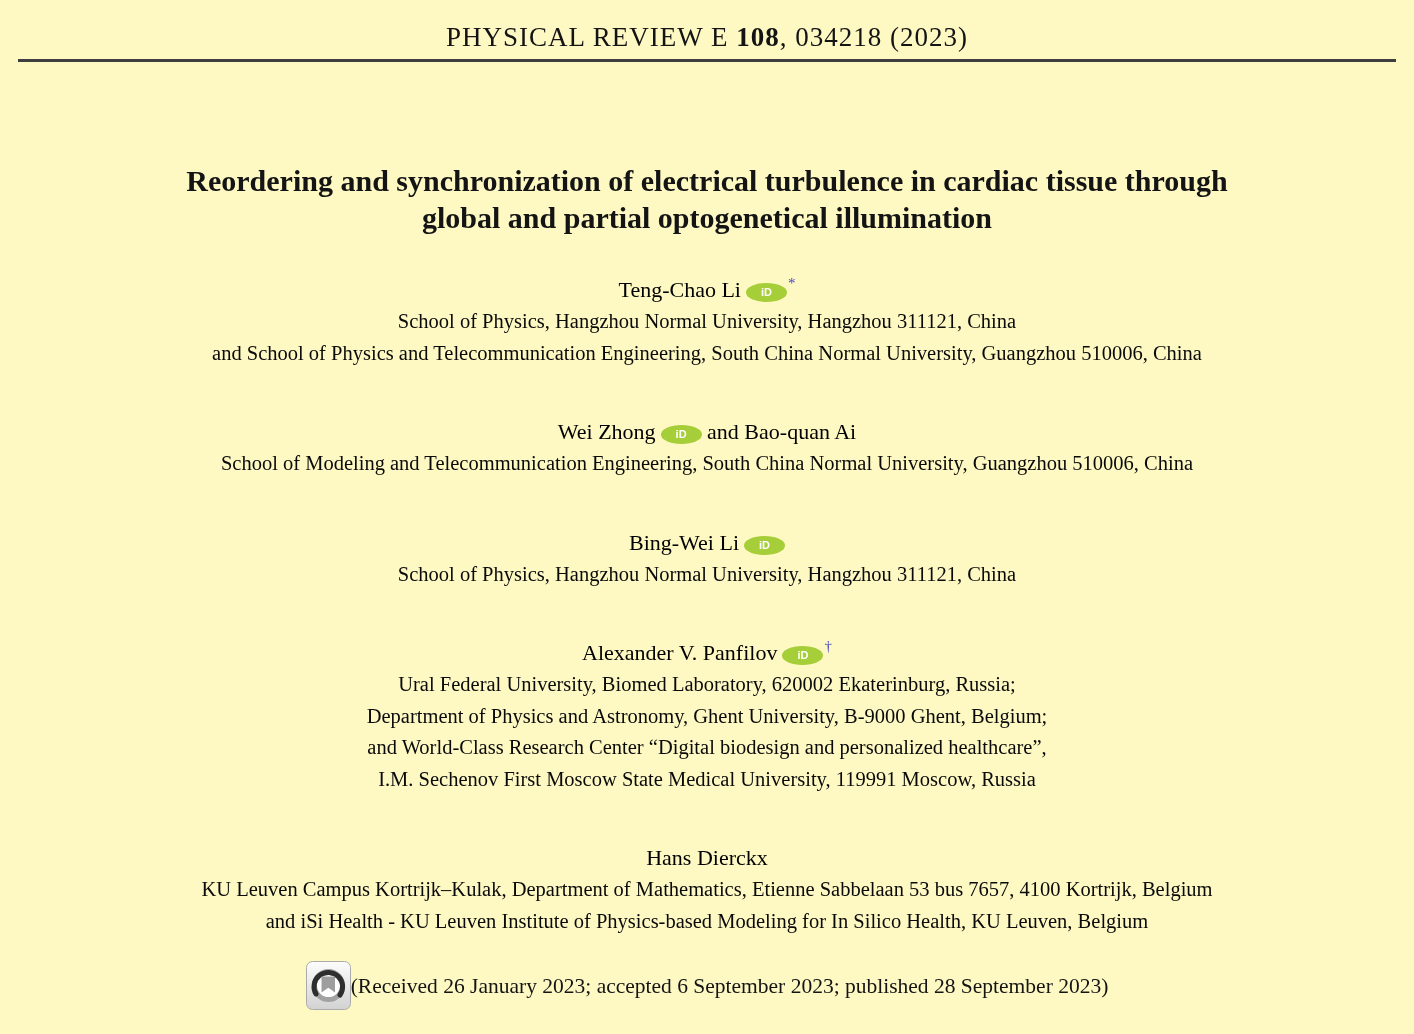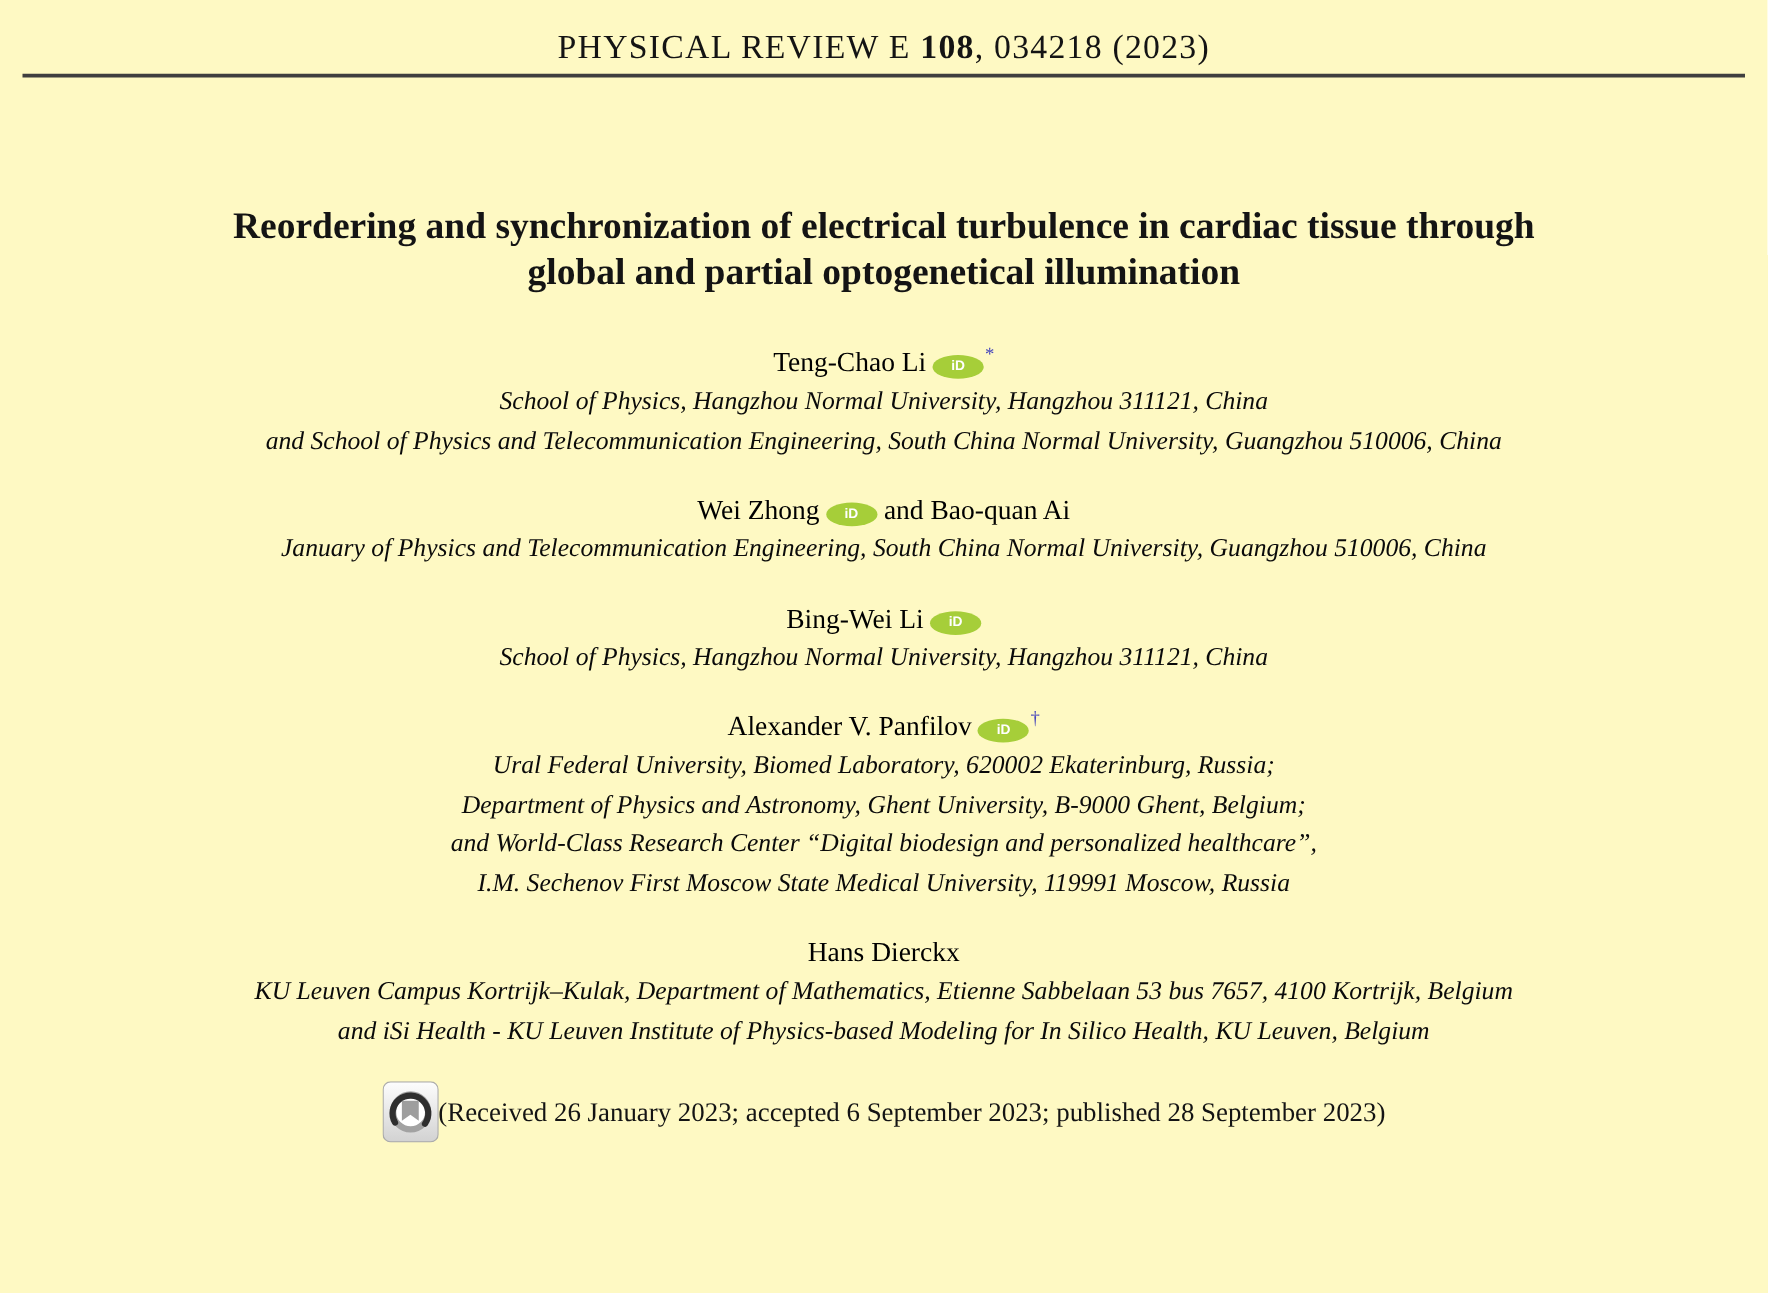--- a/index.html
+++ b/index.html
@@ -34,21 +34,21 @@
     background: var(--rule-gray);
     margin: 5px 18px 0 18px;
   }
   .paper-title {
     margin-top: 100px;
     text-align: center;
     font-weight: bold;
     font-size: 30px;
     line-height: 37px;
   }
-  .author-group { margin-top: 22px; text-align: center; }
+  .author-group { margin-top: 46px; text-align: center; }
   .author-group.first { margin-top: 37px; }
   .author-name-line {
     font-size: 22px;
     line-height: 33px;
     color: #000;
   }
   .orcid-badge {
     display: inline-block;
     width: 41px;
     height: 19px;
@@ -65,21 +65,20 @@
     cursor: pointer;
   }
   sup.footnote {
     color: var(--footnote-blue);
     font-size: 15px;
     line-height: 0;
     vertical-align: 9px;
     margin-left: 1px;
   }
   .affil {
-    font-style: italic;
     font-size: 20.5px;
     line-height: 31.5px;
     color: #0a0a0a;
   }
   .received-row {
     display: flex;
     justify-content: center;
     align-items: center;
     gap: 0;
     margin-top: 24px;
@@ -114,21 +113,21 @@
   </div>
 
   <div class="author-group first">
     <div class="author-name-line"><span>Teng-Chao Li</span><span class="orcid-badge">iD</span><sup class="footnote">*</sup></div>
     <div class="affil">School of Physics, Hangzhou Normal University, Hangzhou 311121, China</div>
     <div class="affil">and School of Physics and Telecommunication Engineering, South China Normal University, Guangzhou 510006, China</div>
   </div>
 
   <div class="author-group">
     <div class="author-name-line"><span>Wei Zhong</span><span class="orcid-badge">iD</span><span> and Bao-quan Ai</span></div>
-    <div class="affil">January of Physics and Telecommunication Engineering, South China Normal University, Guangzhou 510006, China</div>
+    <div class="affil">School of Modeling and Telecommunication Engineering, South China Normal University, Guangzhou 510006, China</div>
   </div>
 
 
   <div class="author-group">
     <div class="author-name-line"><span>Bing-Wei Li</span><span class="orcid-badge">iD</span></div>
     <div class="affil">School of Physics, Hangzhou Normal University, Hangzhou 311121, China</div>
   </div>
 
   <div class="author-group">
     <div class="author-name-line"><span>Alexander V. Panfilov</span><span class="orcid-badge">iD</span><sup class="footnote">†</sup></div>

